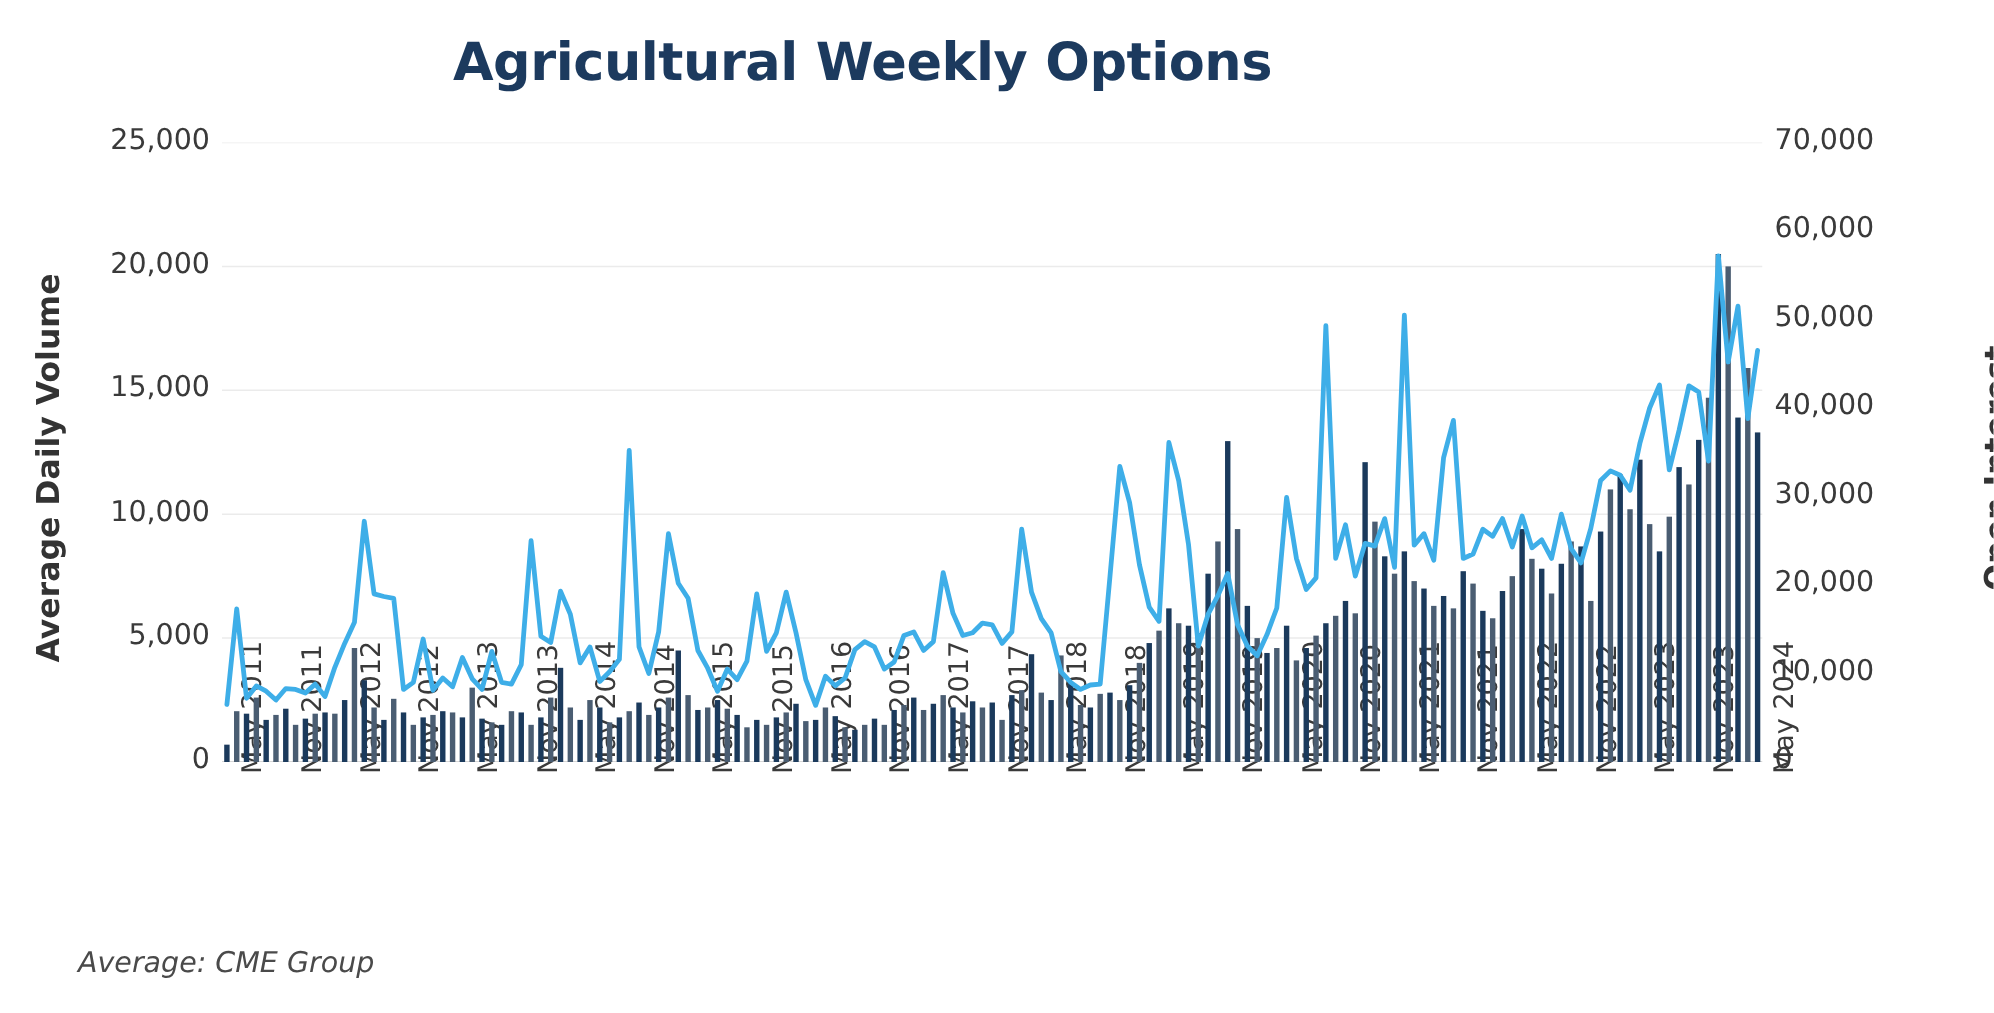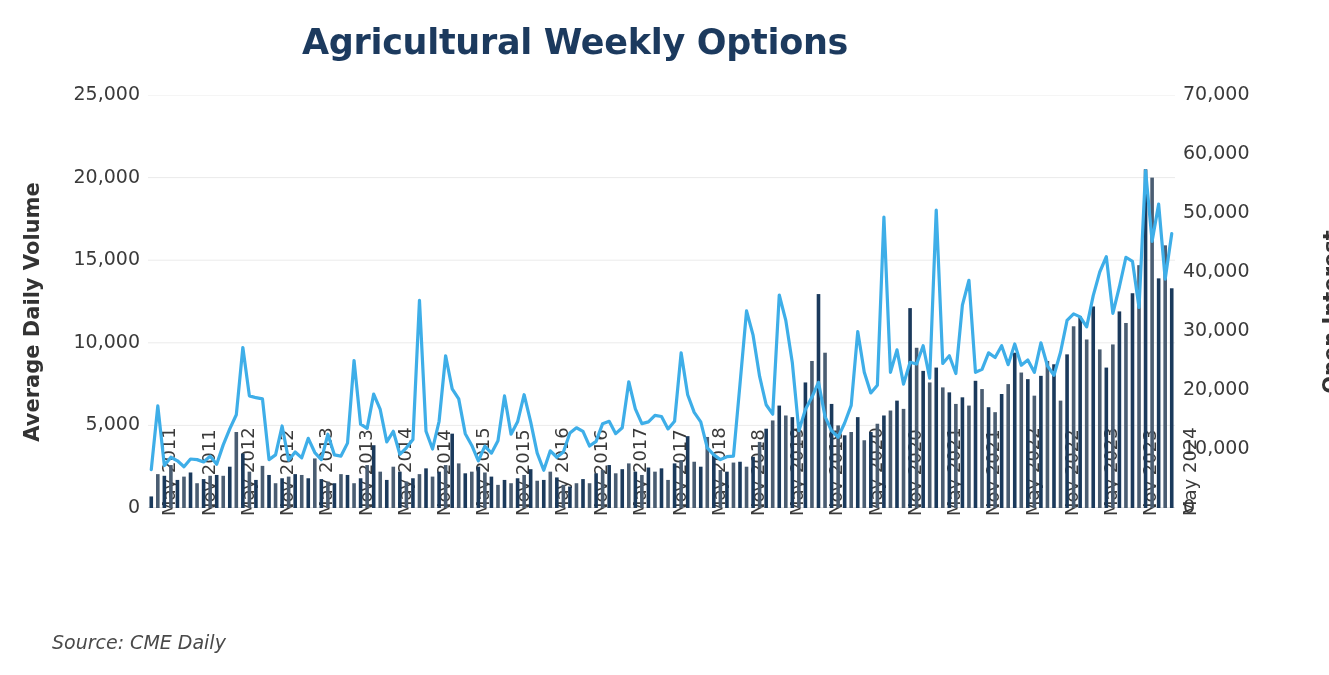--- a/index.html
+++ b/index.html
@@ -365,15 +365,15 @@
           <rect x="1002.31" y="82.60" width="3.60" height="330.40" fill="#4a5d72"></rect>
           <rect x="1008.85" y="183.37" width="3.60" height="229.63" fill="#1b3a5c"></rect>
           <rect x="1015.39" y="150.33" width="3.60" height="262.67" fill="#4a5d72"></rect>
           <rect x="1021.93" y="193.28" width="3.60" height="219.72" fill="#1b3a5c"></rect>
         </g>
       <path id="oi-line" fill="none" stroke="#3eaee8" stroke-width="3.2" stroke-linejoin="round" stroke-linecap="round" d="M3.27,374.65 L9.81,310.93 L16.35,370.52 L22.89,362.26 L29.44,365.80 L35.98,371.70 L42.52,364.03 L49.06,364.62 L55.60,366.98 L62.14,361.08 L68.68,369.34 L75.23,349.87 L81.77,333.94 L88.31,319.78 L94.85,252.52 L101.39,300.90 L107.93,302.67 L114.47,303.85 L121.02,364.62 L127.56,359.90 L134.10,330.99 L140.64,365.21 L147.18,356.95 L153.72,362.85 L160.26,343.38 L166.81,357.54 L173.35,364.62 L179.89,339.25 L186.43,359.90 L192.97,361.08 L199.51,348.10 L206.05,265.50 L212.60,329.22 L219.14,333.35 L225.68,299.13 L232.22,314.47 L238.76,346.92 L245.30,336.30 L251.84,359.31 L258.39,352.82 L264.93,344.56 L271.47,205.32 L278.01,336.30 L284.55,354.00 L291.09,326.27 L297.63,260.78 L304.18,293.82 L310.72,303.85 L317.26,338.66 L323.80,350.46 L330.34,365.80 L336.88,351.05 L343.42,358.13 L349.96,345.74 L356.51,300.90 L363.05,339.25 L369.59,326.86 L376.13,299.72 L382.67,326.86 L389.21,358.13 L395.75,375.24 L402.30,355.77 L408.84,362.26 L415.38,356.95 L421.92,338.07 L428.46,332.76 L435.00,336.30 L441.54,351.05 L448.09,346.33 L454.63,328.63 L461.17,326.27 L467.71,338.66 L474.25,332.76 L480.79,286.74 L487.33,313.88 L493.88,328.63 L500.42,326.86 L506.96,320.37 L513.50,321.55 L520.04,333.94 L526.58,326.27 L533.12,257.83 L539.67,299.72 L546.21,317.42 L552.75,326.86 L559.29,352.82 L565.83,359.90 L572.37,364.62 L578.91,361.67 L585.46,361.08 L592.00,289.10 L598.54,215.94 L605.08,240.13 L611.62,281.43 L618.16,309.75 L624.70,319.19 L631.25,200.01 L637.79,225.38 L644.33,267.86 L650.87,335.71 L657.41,314.47 L663.95,302.08 L670.49,287.33 L677.04,321.55 L683.58,335.71 L690.12,342.20 L696.66,328.04 L703.20,310.34 L709.74,236.59 L716.28,277.30 L722.82,297.95 L729.37,290.28 L735.91,122.13 L742.45,277.30 L748.99,254.88 L755.53,289.10 L762.07,267.27 L768.61,269.04 L775.16,250.75 L781.70,283.20 L788.24,115.05 L794.78,268.45 L801.32,260.78 L807.86,278.48 L814.40,210.04 L820.95,185.26 L827.49,277.30 L834.03,274.35 L840.57,257.83 L847.11,262.55 L853.65,250.75 L860.19,269.63 L866.74,248.98 L873.28,270.22 L879.82,264.91 L886.36,277.30 L892.90,247.80 L899.44,270.81 L905.98,280.25 L912.53,257.24 L919.07,225.38 L925.61,218.89 L932.15,221.84 L938.69,231.87 L945.23,200.60 L951.77,177.00 L958.32,161.66 L964.86,218.30 L971.40,191.75 L977.94,162.25 L984.48,166.38 L991.02,212.40 L997.56,75.52 L1004.11,146.32 L1010.65,109.15 L1017.19,184.08 L1023.73,138.65"></path>
     </svg>
   </div>
 
 
-  <div class="source-note">Source: CME Daily</div>
+  <div class="source-note">Average: CME Group</div>
 
 </div>
 
 </body></html>

